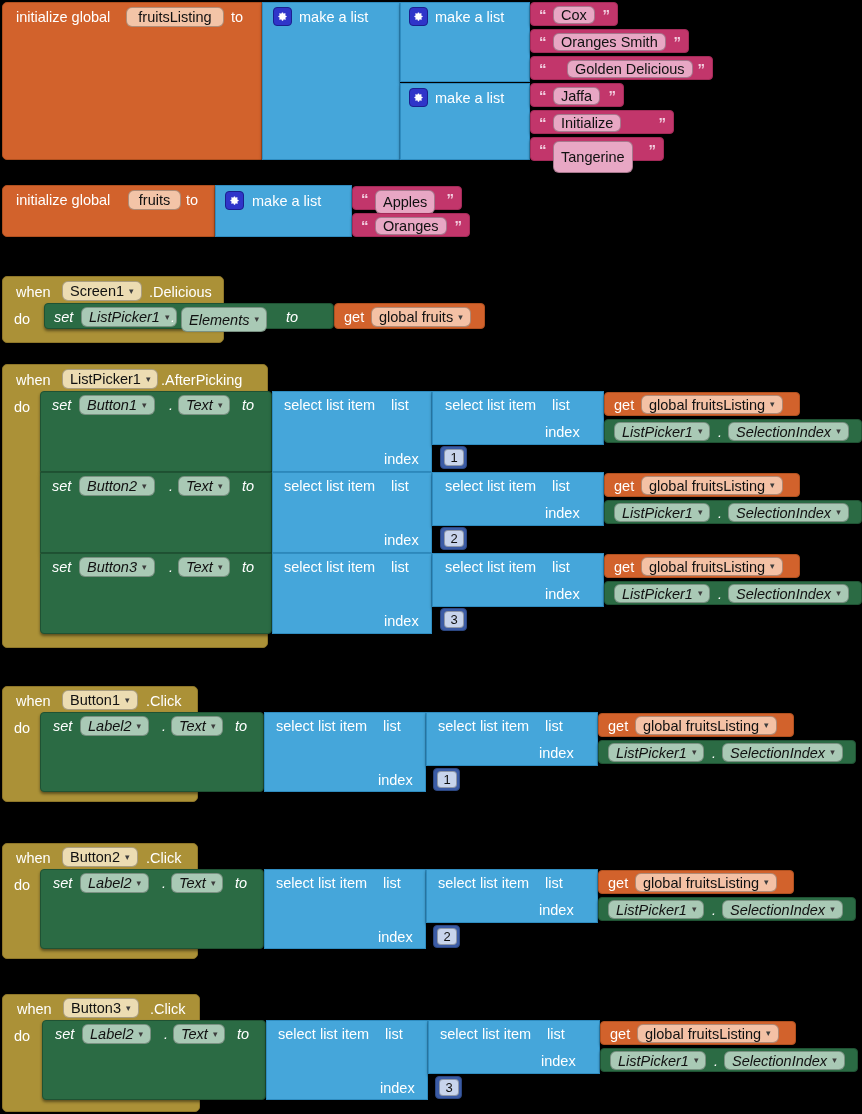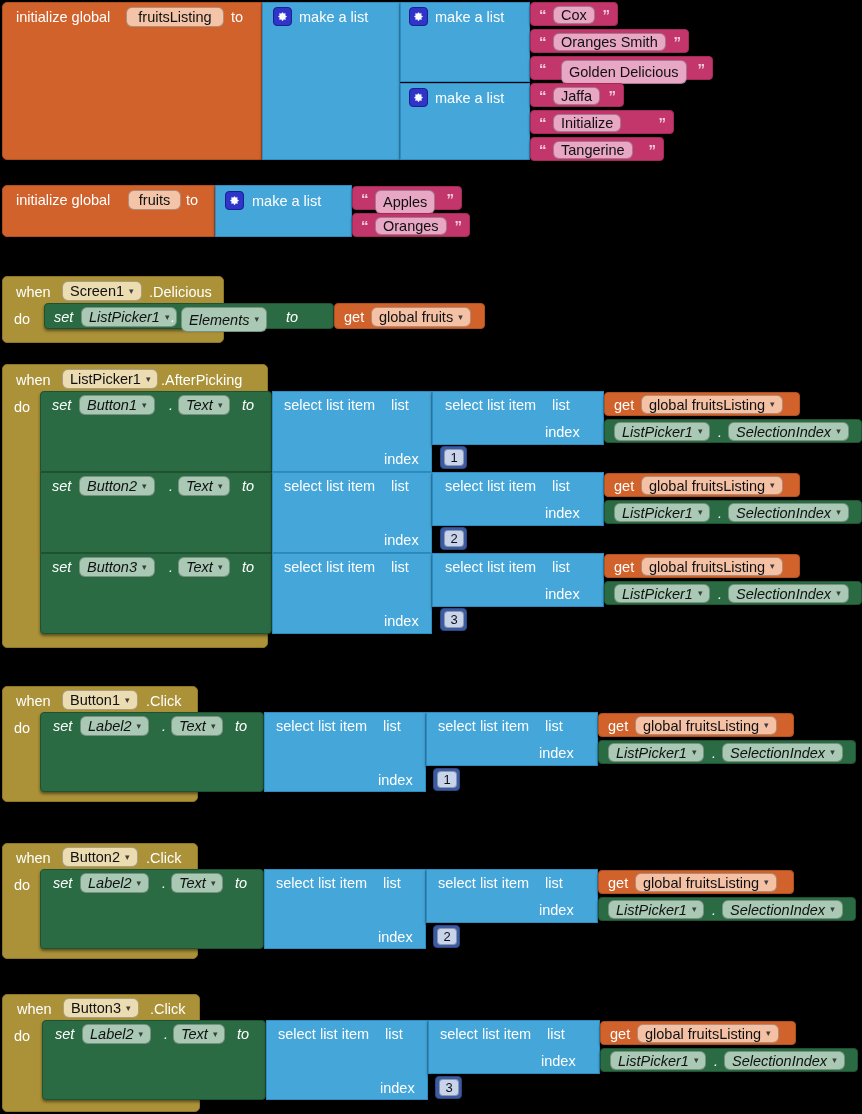--- a/index.html
+++ b/index.html
@@ -86,21 +86,21 @@
   <span class="field f-text" style="left:22px;top:3px;height:18px;">Cox</span>
   <span class="quote" style="right:7px;top:4px;">”</span>
 </div>
 <div class="blk c-text shadow" style="left:530px;top:29px;width:159px;height:24px;border-radius:4px;">
   <span class="quote" style="left:8px;top:4px;">“</span>
   <span class="field f-text" style="left:22px;top:3px;height:18px;">Oranges Smith</span>
   <span class="quote" style="right:7px;top:4px;">”</span>
 </div>
 <div class="blk c-text shadow" style="left:530px;top:56px;width:183px;height:24px;border-radius:4px;">
   <span class="quote" style="left:8px;top:4px;">“</span>
-  <span class="field f-text" style="left:30px;top:3px;height:24px;">Golden Delicious</span>
+  <span class="field f-text" style="left:36px;top:3px;height:18px;">Golden Delicious</span>
   <span class="quote" style="right:7px;top:4px;">”</span>
 </div>
 
 <div class="blk c-list shadow" style="left:400px;top:83px;width:130px;height:77px;">
   <span class="gear" style="left:8px;top:4px;">
     <svg width="11" height="11" viewBox="0 0 16 16" aria-hidden="true">
       <path fill="#ffffff" d="M8 5.1a2.9 2.9 0 100 5.8 2.9 2.9 0 000-5.8zm0 4.3a1.4 1.4 0 110-2.8 1.4 1.4 0 010 2.8z"></path>
       <path fill="#ffffff" d="M14 8.9v-1.8l-1.6-.3a4.6 4.6 0 00-.5-1.2l.9-1.3-1.3-1.3-1.3.9a4.6 4.6 0 00-1.2-.5L8.9 2H7.1l-.3 1.4a4.6 4.6 0 00-1.2.5l-1.3-.9-1.3 1.3.9 1.3a4.6 4.6 0 00-.5 1.2L2 7.1v1.8l1.4.3c.1.4.3.8.5 1.2l-.9 1.3 1.3 1.3 1.3-.9c.4.2.8.4 1.2.5l.3 1.4h1.8l.3-1.4c.4-.1.8-.3 1.2-.5l1.3.9 1.3-1.3-.9-1.3c.2-.4.4-.8.5-1.2L14 8.9z"></path>
     </svg>
   </span>
@@ -112,21 +112,21 @@
   <span class="field f-text" style="left:22px;top:3px;height:18px;">Jaffa</span>
   <span class="quote" style="right:7px;top:4px;">”</span>
 </div>
 <div class="blk c-text shadow" style="left:530px;top:110px;width:144px;height:24px;border-radius:4px;">
   <span class="quote" style="left:8px;top:4px;">“</span>
   <span class="field f-text" style="left:22px;top:3px;height:18px;">Initialize</span>
   <span class="quote" style="right:7px;top:4px;">”</span>
 </div>
 <div class="blk c-text shadow" style="left:530px;top:137px;width:134px;height:24px;border-radius:4px;">
   <span class="quote" style="left:8px;top:4px;">“</span>
-  <span class="field f-text" style="left:22px;top:3px;height:18px;">Tangerine</span>
+  <span class="field f-text" style="left:22px;top:3px;height:32px;">Tangerine</span>
   <span class="quote" style="right:7px;top:4px;">”</span>
 </div>
 
 <div class="blk c-var shadow" style="left:2px;top:185px;width:213px;height:52px;border-radius:5px 0 0 5px;">
   <span class="lbl" style="left:13px;top:7px;">initialize global</span>
   <span class="field f-var" style="left:125px;top:4px;width:53px;height:20px;justify-content:center;">fruits</span>
   <span class="lbl" style="left:183px;top:7px;">to</span>
 </div>
 
 <div class="blk c-list shadow" style="left:215px;top:185px;width:137px;height:52px;">

